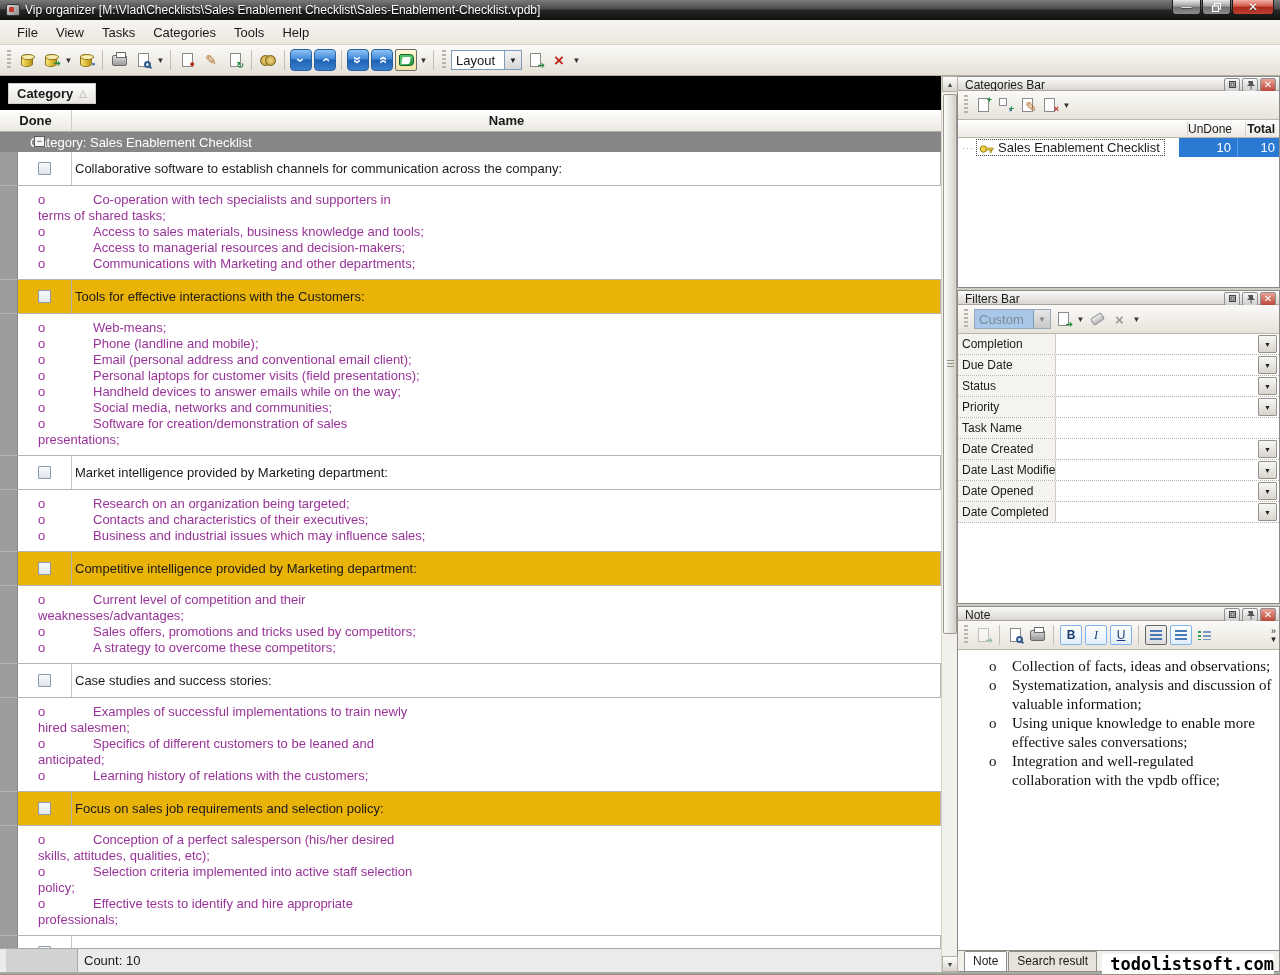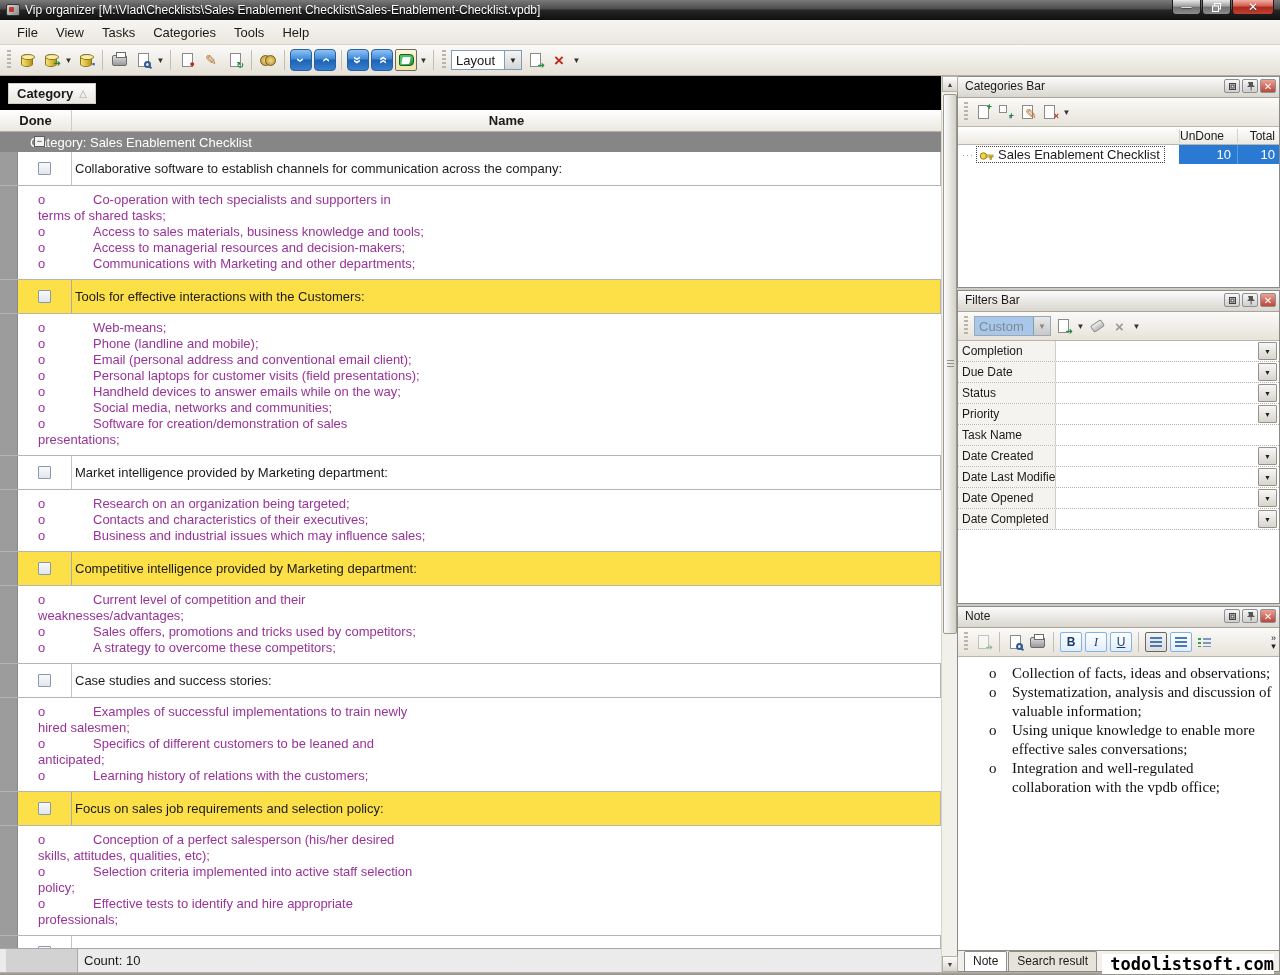--- a/index.html
+++ b/index.html
@@ -75,21 +75,21 @@
   .colheads .done{width:72px;text-align:center;font-weight:bold;border-right:1px solid #cfccc4;align-self:stretch;display:flex;align-items:center;justify-content:center;}
   .colheads .name{flex:1;text-align:center;font-weight:bold;}
 
   .gridbody{flex:1;overflow:hidden;position:relative;background:#fff;}
   .grouprow{height:20px;background:#868686;color:#fff;display:flex;align-items:center;position:relative;}
   .collapse{position:absolute;left:4px;top:4px;width:11px;height:11px;background:#f2f2f2;border:1px solid #5e5e5e;
     font-size:9px;line-height:9px;text-align:center;color:#222;}
   .grouprow span{margin-left:30px;}
 
   .task-head{height:34px;display:flex;border:1px solid #b4b4b4;border-left:none;border-top:none;background:#fff;}
-  .task-head.shaded{background:#fde047;}
+  .task-head.shaded{background:#eab308;}
   .indent{width:18px;background:#9c9c9c;border-right:1px solid #8a8a8a;flex:none;}
   .donecell{width:54px;border-right:1px solid #c4c4c4;display:flex;align-items:center;justify-content:center;flex:none;}
   .task-head.shaded .donecell{border-right-color:#adadad;}
   .cb{width:13px;height:13px;border:1px solid #8b99ad;background:linear-gradient(#f8f9fa,#e2e6ec);border-radius:1px;}
   .namecell{flex:1;display:flex;align-items:center;padding-left:3px;}
 
   .task-det{display:flex;border-bottom:1px solid #b4b4b4;background:#fff;}
   .detbody{flex:1;padding:6px 4px 7px 20px;color:#993399;line-height:16px;}
   .dline{display:flex;}
   .dbul{width:55px;flex:none;}
@@ -107,35 +107,35 @@
     background:linear-gradient(90deg,#fdfdfd,#d3d0c7);}
   .sthumb::after{content:"";position:absolute;left:3px;top:50%;width:7px;height:8px;margin-top:-4px;
     background:repeating-linear-gradient(#928f86 0 1px,transparent 1px 3px);}
 
   
   .rightcol{width:323px;display:flex;flex-direction:column;background:#cfccc3;flex:none;}
   .panel{border:1px solid #8a8a8a;background:#fff;display:flex;flex-direction:column;overflow:hidden;}
   .p-cats{height:212px;margin-bottom:2px;}
   .p-filters{height:314px;margin-bottom:2px;}
   .p-note{flex:1;}
-  .ptitle{height:21px;flex:none;background:linear-gradient(#fbfbfb,#d9d6cf);border-bottom:1px solid #a8a59c;
-    display:flex;align-items:flex-start;padding:2px 3px 0 7px;font-size:12px;}
+  .ptitle{height:14px;flex:none;background:linear-gradient(#fbfbfb,#d9d6cf);border-bottom:1px solid #a8a59c;
+    display:flex;align-items:center;padding:2px 3px 0 7px;font-size:12px;}
   .ptitle .sp{flex:1;}
   .pbtn{width:16px;height:14px;margin-left:2px;border:1px solid #8f8f8f;border-radius:2px;
     background:linear-gradient(#f6f6f6,#cfcfcf);display:flex;align-items:center;justify-content:center;font-size:9px;color:#333;}
   .pbtn.close{background:linear-gradient(#eba196,#bb4638);color:#fff;font-size:10px;}
   .ptool{height:29px;flex:none;background:linear-gradient(#fbfaf8,#e7e3da);border-bottom:1px solid #b9b6ac;
     display:flex;align-items:center;padding:0 3px;gap:3px;}
   .sicon{width:19px;height:19px;display:flex;align-items:center;justify-content:center;position:relative;}
 
   
   .cat-heads{height:18px;flex:none;background:linear-gradient(#fff,#ece9e2);border-bottom:1px solid #b8b5ac;
     display:flex;font-size:12px;align-items:center;}
   .cat-heads .c1{flex:1;} .cat-heads .c2{width:58px;text-align:left;padding-right:6px;border-left:1px solid #d5d2c9;}
-  .cat-heads .c3{width:42px;text-align:right;padding-right:4px;border-left:1px solid #d5d2c9;}
+  .cat-heads .c3{width:34px;text-align:right;padding-right:4px;border-left:1px solid #d5d2c9;font-weight:bold;}
   .cat-row{height:19px;display:flex;align-items:center;font-size:13px;}
   .cat-row .cname{flex:1;display:flex;align-items:center;height:100%;}
   .treedots{color:#999;font-size:9px;margin:0 2px 0 4px;letter-spacing:1px;}
   .focusbox{display:flex;align-items:center;border:1px dotted #444;padding:0 4px 0 2px;height:17px;gap:4px;}
   .cat-row .cnum{width:58px;text-align:right;padding-right:6px;background:#2a7ad4;color:#fff;height:100%;line-height:19px;}
   .cat-row .cnum2{width:42px;text-align:right;padding-right:4px;background:#2a7ad4;color:#fff;height:100%;line-height:19px;border-left:1px solid #5d9be0;}
   .cat-empty{flex:1;background:#fff;}
 
   
   .f-rows{flex:1;background:#fff;}

